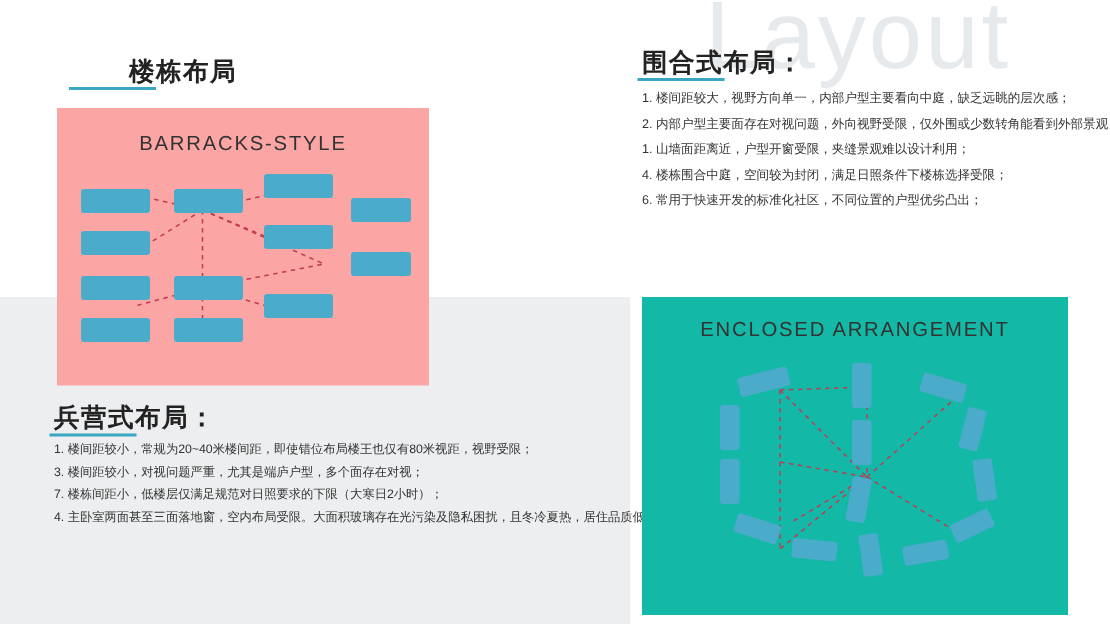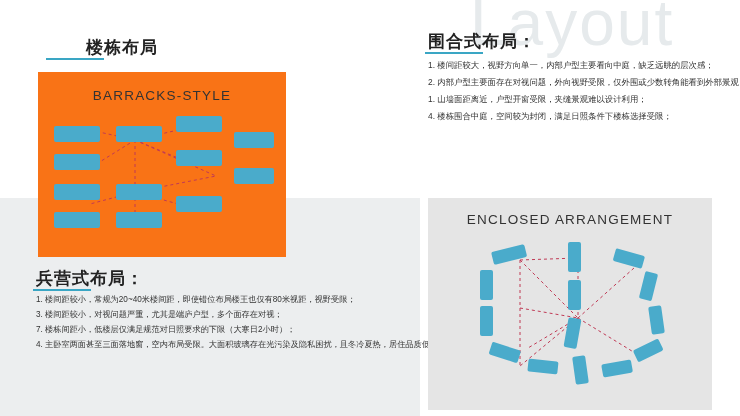--- a/index.html
+++ b/index.html
@@ -40,24 +40,24 @@
   #title-2{ left:36px; top:267px;text-align:right;}
   #title-2-rule{
     position:absolute;left:33px;top:289px;width:58px;height:2px;background:#3aa6c4;
   }
   #title-3{ left:428px; top:30px;text-align:right;}
   #title-3-rule{
     position:absolute;left:425px;top:52px;width:58px;height:2px;background:#3aa6c4;
   }
   
   .diagram{
-    position:absolute;background:#f97316;
+    position:absolute;background:#fca5a5;
   }
   #diagram-1{ left:38px; top:72px; width:248px; height:185px; }
-  #diagram-2{ left:428px; top:198px; width:284px; height:212px; background:#e5e5e5;}
+  #diagram-2{ left:428px; top:198px; width:284px; height:212px; background:#14b8a6;}
   .dia-caption{
     position:absolute;width:100%;text-align:center;
     font-size:13.5px;color:#333;letter-spacing:1.2px;
     font-family:"Liberation Sans","DejaVu Sans",sans-serif;
   }
   
   .list{
     position:absolute;
     font-size:8.2px;
     line-height:15px;
@@ -127,20 +127,21 @@
 </div>
 
 <div class="title-cn" id="title-3">围合式布局：</div>
 <div id="title-3-rule"></div>
 
 <div class="list" id="list-right">
   <div>1. 楼间距较大，视野方向单一，内部户型主要看向中庭，缺乏远眺的层次感；</div>
   <div>2. 内部户型主要面存在对视问题，外向视野受限，仅外围或少数转角能看到外部景观；</div>
   <div>1. 山墙面距离近，户型开窗受限，夹缝景观难以设计利用；</div>
   <div>4. 楼栋围合中庭，空间较为封闭，满足日照条件下楼栋选择受限；</div>
+  <div>6. 常用于快速开发的标准化社区，不同位置的户型优劣凸出；</div>
 </div>
 
 <div class="diagram" id="diagram-2">
   <div class="dia-caption" style="top:14px;">ENCLOSED ARRANGEMENT</div>
 
   <svg width="284" height="212" style="position:absolute;left:0;top:0;">
     <g stroke="#c03a55" stroke-width="1" stroke-dasharray="3,3" fill="none">
       <line x1="92" y1="62" x2="92" y2="168"></line>
       <line x1="92" y1="62" x2="150" y2="120"></line>
       <line x1="150" y1="120" x2="92" y2="168"></line>

